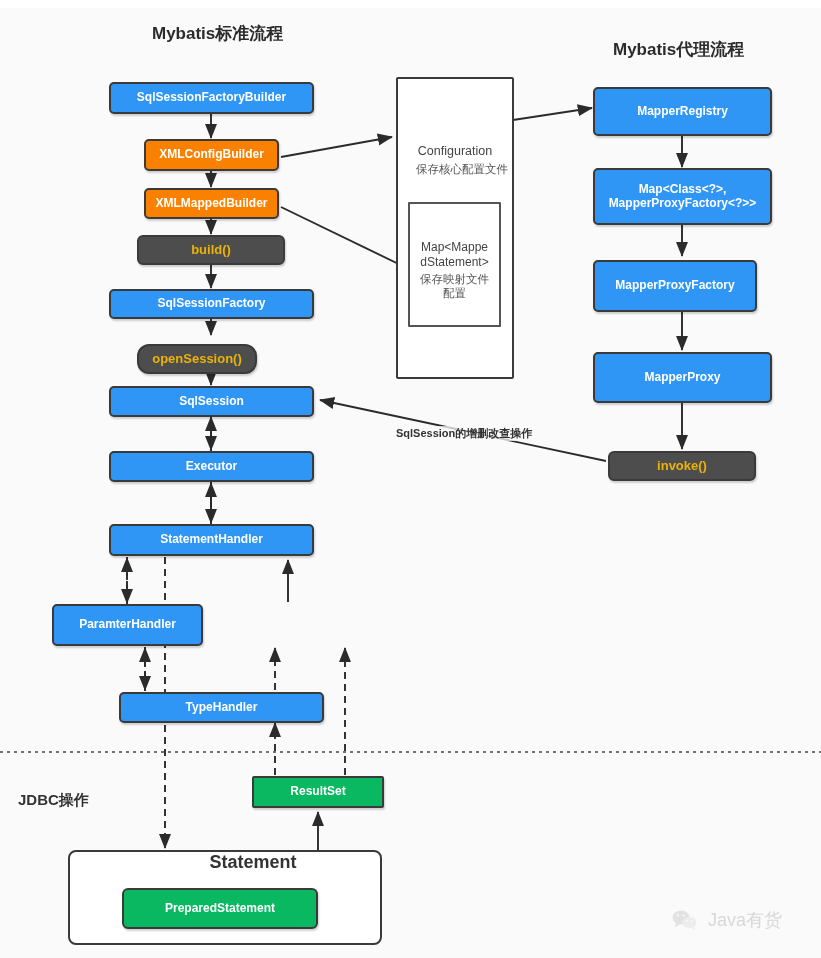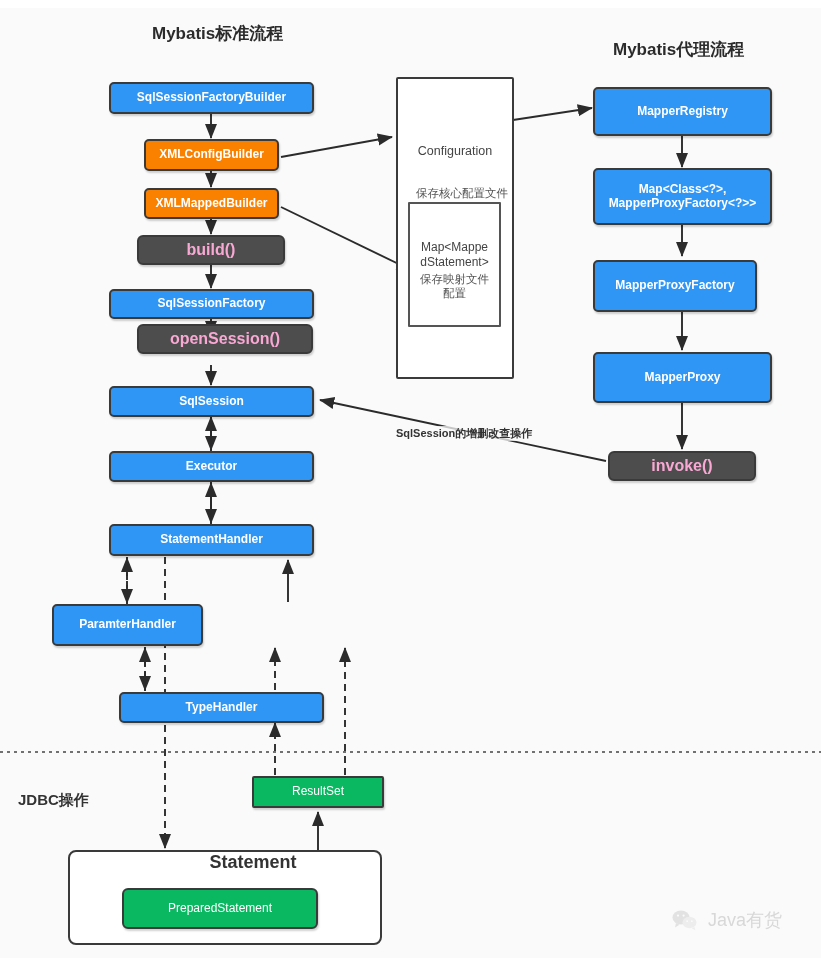--- a/index.html
+++ b/index.html
@@ -47,31 +47,31 @@
     border-radius: 5px;
     color: #ffffff;
     font-weight: bold;
     font-size: 12px;
     box-shadow: 1px 2px 2px rgba(0,0,0,0.18);
   }
   .node.gray {
     background: #4d4d4d;
     border: 2px solid #3a3a3a;
     border-radius: 6px;
-    color: #f9a8d4;
-    font-weight: bold;
-    font-size: 16px;
+    color: #eab308;
+    font-weight: bold;
+    font-size: 13px;
     box-shadow: 1px 2px 2px rgba(0,0,0,0.18);
   }
   .node.green {
     background: #0ab862;
     border: 2px solid #3a3a3a;
     border-radius: 2px;
     color: #ffffff;
-    font-weight: normal;
+    font-weight: bold;
     font-size: 12px;
     box-shadow: 1px 2px 2px rgba(0,0,0,0.18);
   }
   .node.green.rounded { border-radius: 6px; }
   .node.plain {
     background: #ffffff;
     border: 2px solid #3a3a3a;
     color: #3a3a3a;
     font-size: 12px;
     border-radius: 2px;
@@ -235,21 +235,21 @@
   </div>
 
   <div class="node gray" style="left:137px; top:235px; width:148px; height:30px;">
     <span class="stacklabel">build()</span>
   </div>
 
   <div class="node blue" style="left:109px; top:289px; width:205px; height:30px;">
     <span class="stacklabel">SqlSessionFactory</span>
   </div>
 
-  <div class="node gray" style="left:137px; top:324px; width:176px; height:30px;">
+  <div class="node gray" style="left:137px; top:344px; width:120px; height:30px;border-radius:12px;">
     <span class="stacklabel">openSession()</span>
   </div>
 
   <div class="node blue" style="left:109px; top:386px; width:205px; height:31px;">
     <span class="stacklabel">SqlSession</span>
   </div>
 
   <div class="node blue" style="left:109px; top:451px; width:205px; height:31px;">
     <span class="stacklabel">Executor</span>
   </div>
@@ -262,21 +262,21 @@
     <span class="stacklabel">ParamterHandler</span>
   </div>
 
 
   <div class="node blue" style="left:119px; top:692px; width:205px; height:31px;">
     <span class="stacklabel">TypeHandler</span>
   </div>
 
   <div class="node plain" style="left:396px; top:77px; width:118px; height:302px;"></div>
   <div class="sublabel" style="left:396px; top:144px; width:118px; font-size:12.5px; color:#444;">Configuration</div>
-  <div class="sublabel" style="left:396px; top:162px; width:132px;margin-top:24px;">保存核心配置文件</div>
+  <div class="sublabel" style="left:396px; top:162px; width:132px;">保存核心配置文件</div>
 
   <div class="node frame" style="left:408px; top:202px; width:93px; height:125px;"></div>
   <div class="sublabel" style="left:408px; top:240px; width:93px; font-size:12px; color:#444;">Map&lt;Mappe
 dStatement&gt;</div>
   <div class="sublabel" style="left:408px; top:272px; width:93px;">保存映射文件
 配置</div>
 
   <div class="node blue" style="left:593px; top:87px; width:179px; height:49px;">
     <span class="stacklabel">MapperRegistry</span>
   </div>

